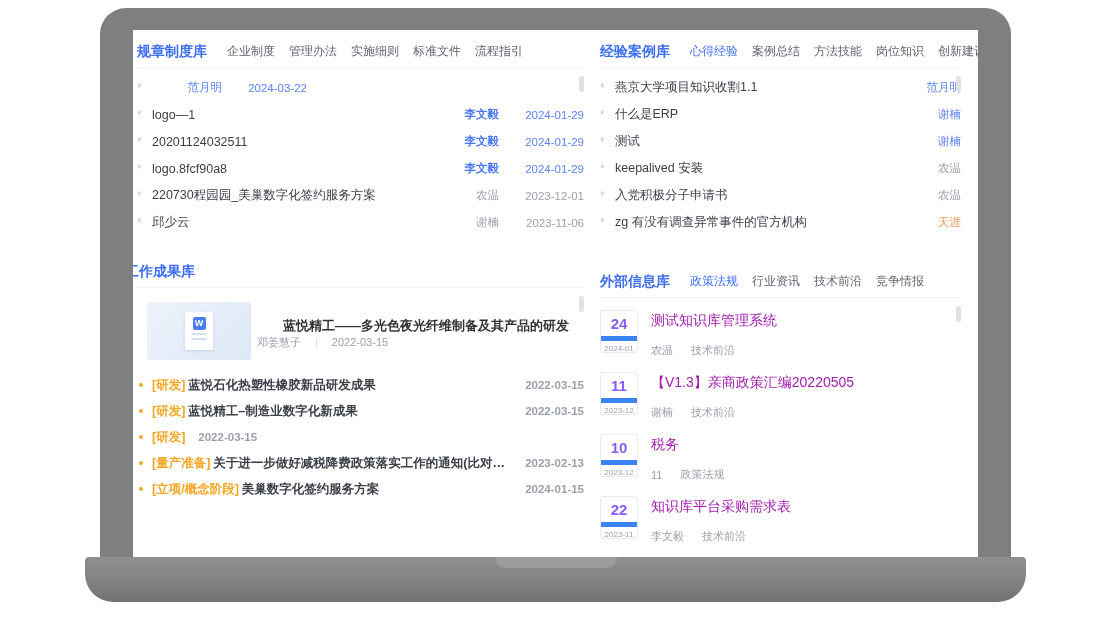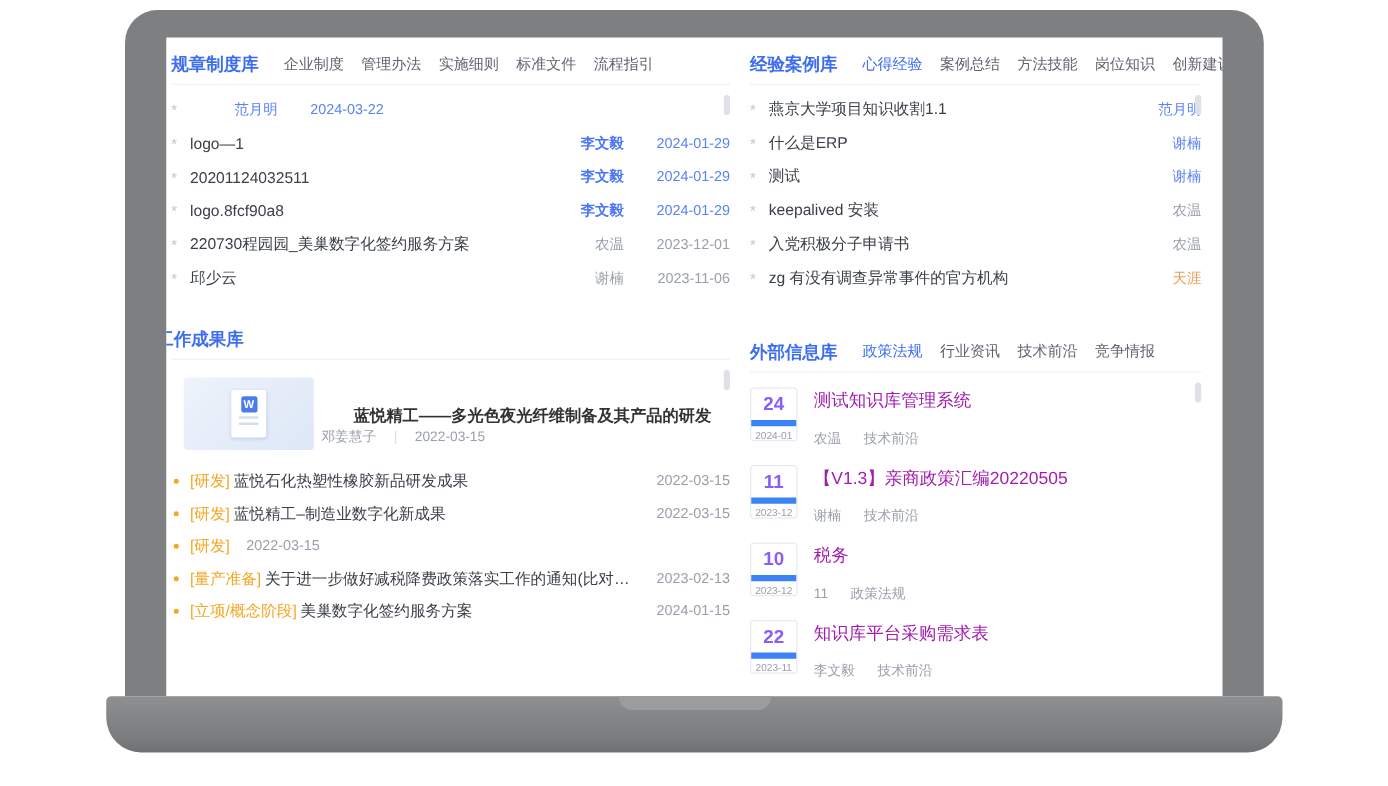--- a/index.html
+++ b/index.html
@@ -49,27 +49,27 @@
   
   .featured { display:flex; margin:14px 0 12px 10px; }
   .thumb { width:104px; height:58px; flex:none; border-radius:3px;
            background:linear-gradient(135deg,#eef3fb,#dde7f7); }
   .doc { width:28px; height:38px; background:#fff; border-radius:2px; margin:10px auto 0;
          box-shadow:0 1px 3px rgba(60,90,160,.20); display:flex; flex-direction:column;
          align-items:center; padding-top:5px; }
   .doc-w { width:13px; height:13px; background:#4a7cf0; color:#fff; font-size:9px; font-weight:bold;
            line-height:13px; text-align:center; border-radius:2px; }
   .doc-line { width:16px; height:2px; background:#d7def0; margin-top:3px; border-radius:1px; }
-  .feat-right { flex:1; margin-left:6px; display:flex; flex-direction:column; justify-content:flex-end; }
+  .feat-right { flex:1; margin-left:6px; display:flex; flex-direction:column; justify-content:center; }
   .feat-title { font-size:13px; font-weight:bold; color:#333; padding:7px 0 0 26px; white-space:nowrap; overflow:hidden; }
   .feat-meta { font-size:11px; color:#9aa0ab; display:flex; align-items:center; gap:14px; padding-bottom:3px; }
   .feat-sep { color:#d9dce3; }
 
   .res-rows { margin-left:2px; }
-  .res-row { display:flex; align-items:center; height:26px; font-size:12.5px; }
+  .res-row { display:flex; align-items:center; height:26px; font-size:12.5px;font-weight:bold; }
   .dot { width:4px; height:4px; border-radius:50%; background:#f5a623; margin-right:9px; flex:none; }
   .res-tag { color:#f5a623; margin-right:3px; white-space:nowrap; flex:none; }
   .res-title { flex:1; color:#3a3f48; white-space:nowrap; overflow:hidden; text-overflow:ellipsis; }
   .res-date { color:#9aa0ab; font-size:11.5px; margin-left:10px; flex:none; }
 
   
   .ext-items { padding-top:12px; }
   .ext-item { display:flex; margin-bottom:14px; }
   .date-box { width:38px; height:43px; flex:none; border:1px solid #e8eaef; border-radius:3px;
               text-align:center; background:#fff; }

